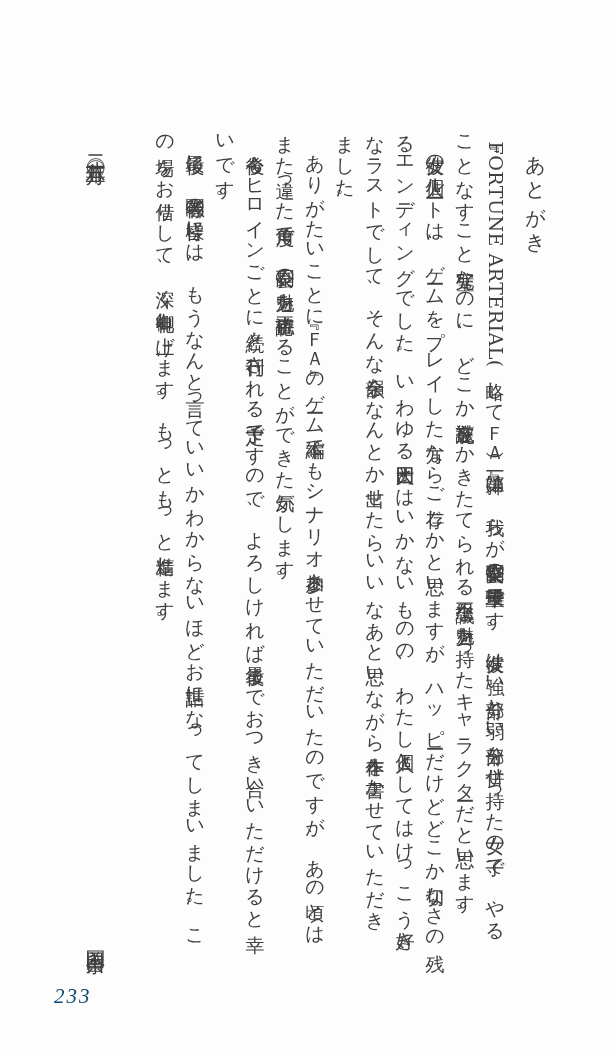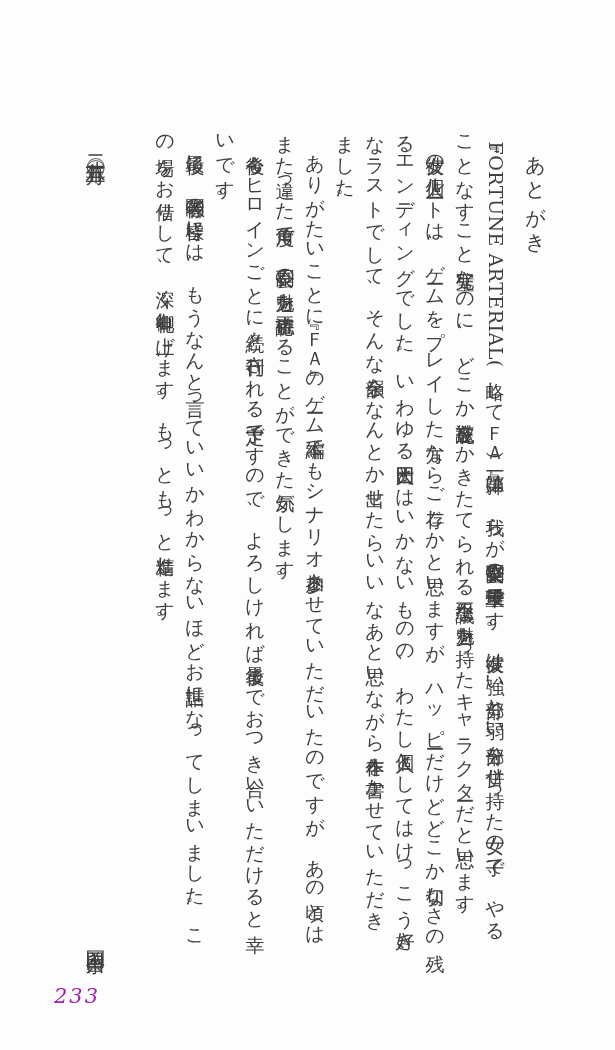--- a/index.html
+++ b/index.html
@@ -47,22 +47,23 @@
     font-size: 20px;
     letter-spacing: 2px;
   }
   .date-sig .date { padding-top: 18px; }
   .page-number {
     position: absolute;
     left: 54px;
     top: 984px;
     font-size: 21px;
     font-style: italic;
-    color: #a21caf;
+    color: #0c4a6e;
     letter-spacing: 2px;
+    font-family: Liberation Serif, serif;
   }
 </style>
 </head>
 <body>
 
 <div class="page">
   <div class="content">
     <h1 class="title">あとがき</h1>
     <p>『FORTUNE ARTERIAL(略してＦＡ)』第一弾は、我らが突撃副会長の千堂瑛里華です。彼女は強い部分と弱い部分を併せ持った女の子で、やることなすこと完璧なのに、どこか庇護欲をかきたてられる不思議な魅力を持ったキャラクターだと思います。</p>
     <p>彼女の個人ルートは、ゲームをプレイした方ならご存じかと思いますが、ハッピーだけどどこか切なさの残るエンディングでした。いわゆる大団円とはいかないものの、わたし個人としてはけっこう好きなラストでして、そんな余韻をなんとか出せたらいいなあと思いながら本作を書かせていただきました。</p>

